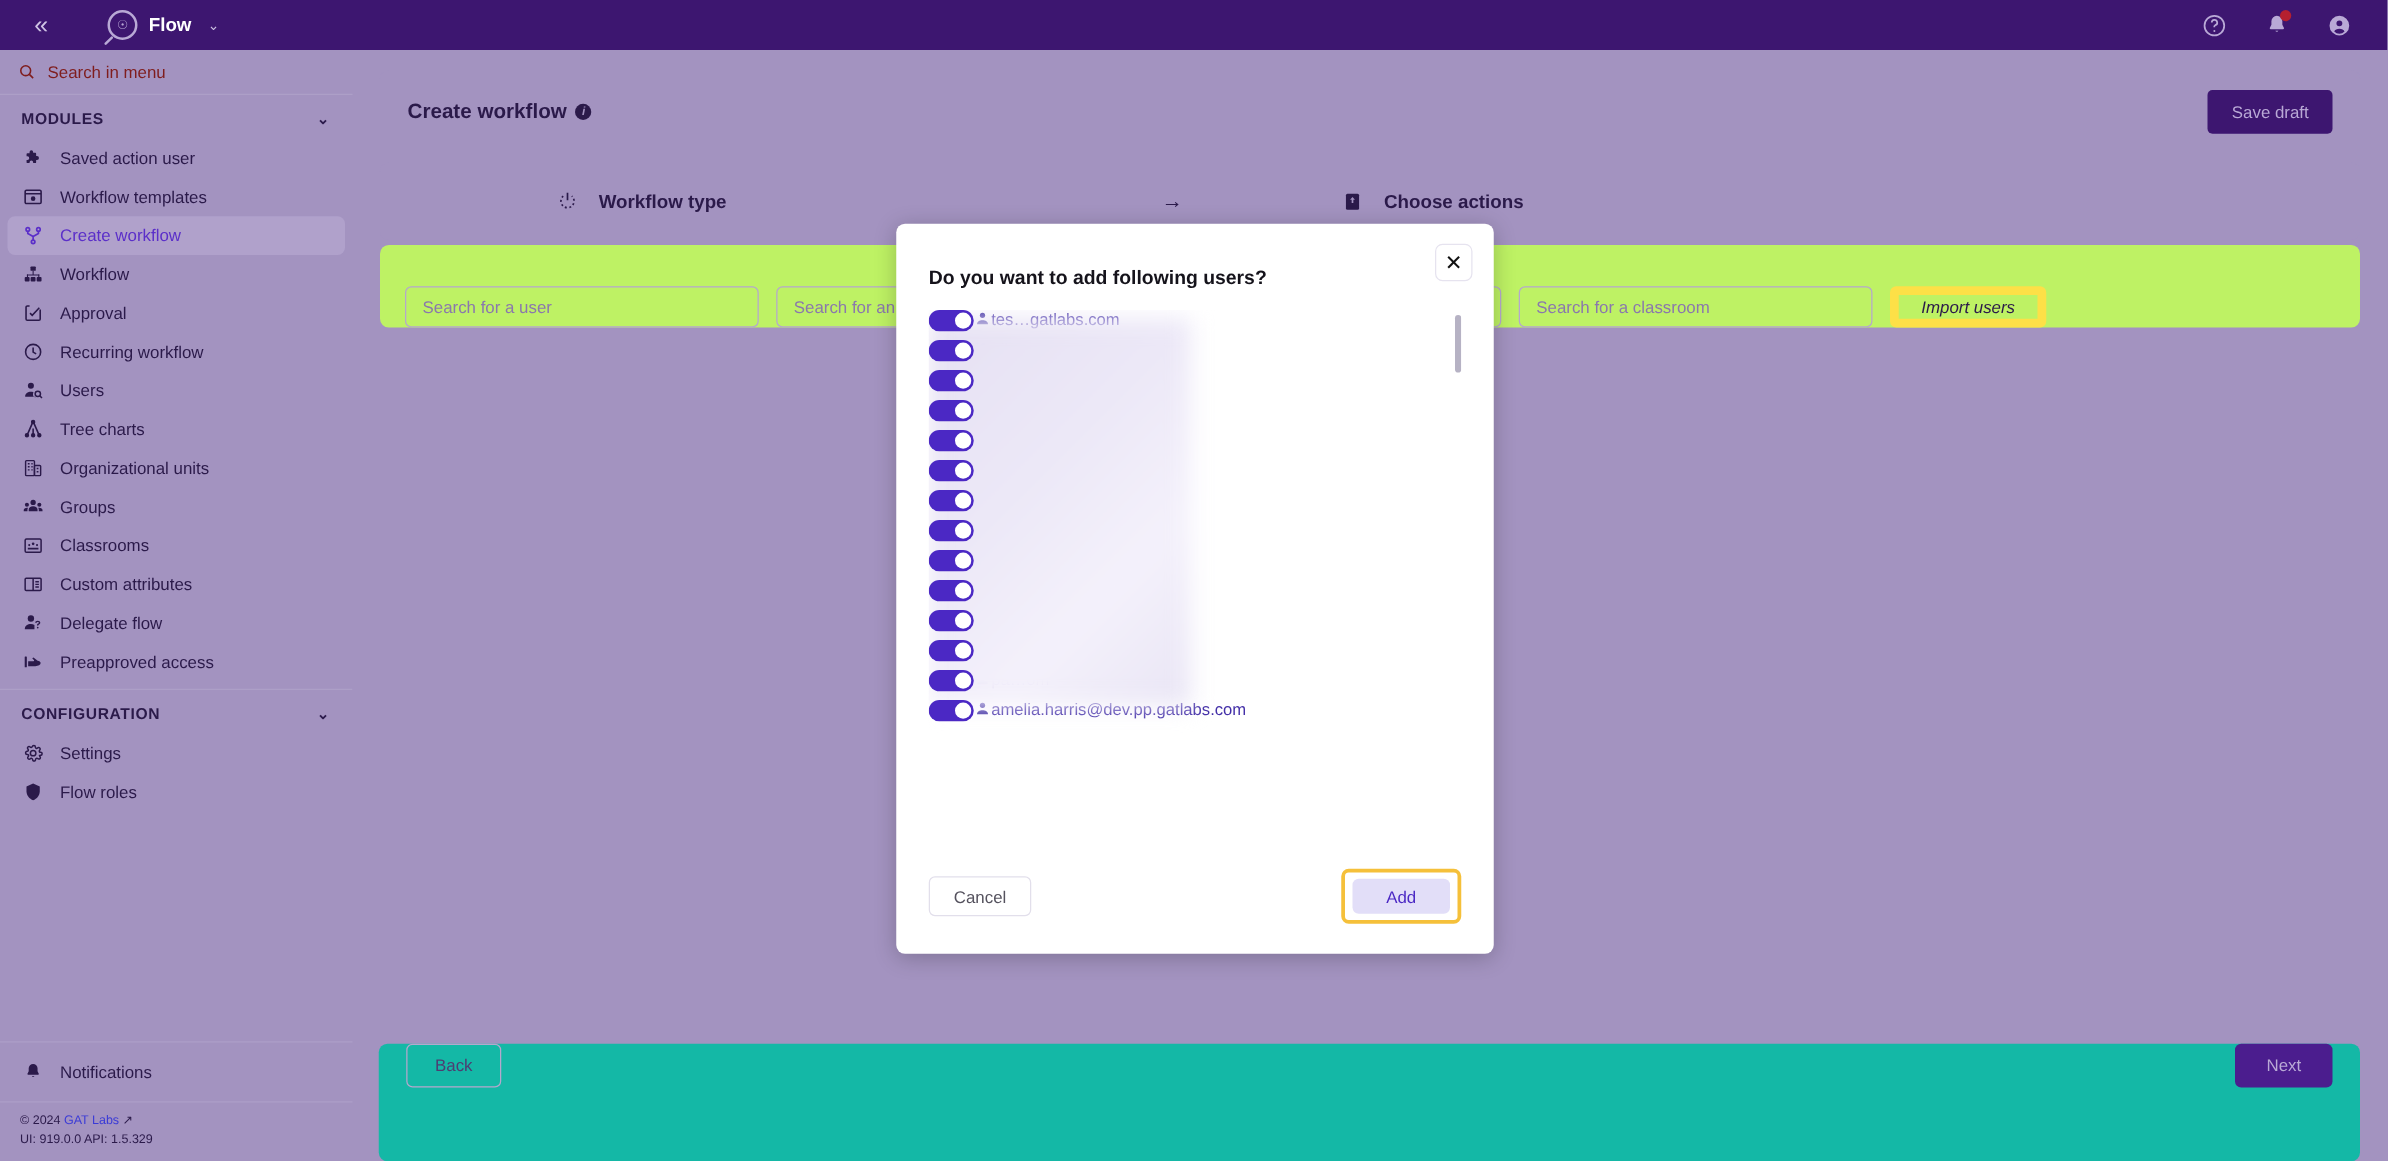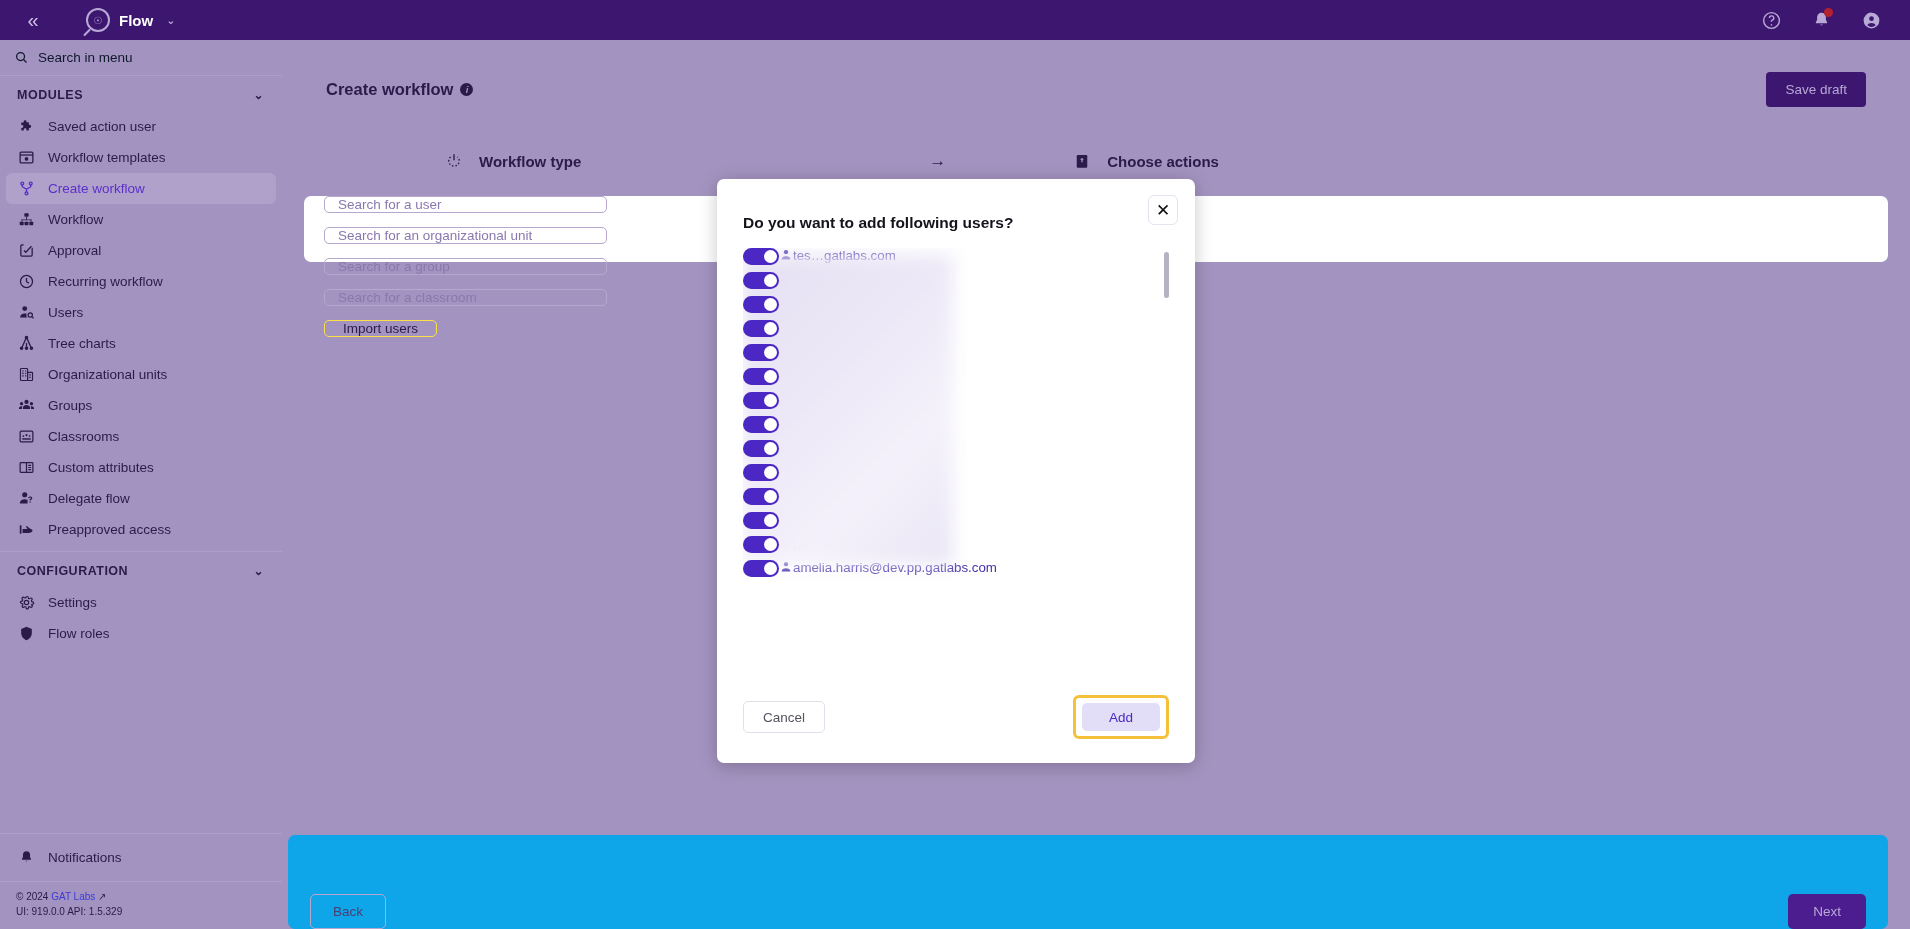--- a/index.html
+++ b/index.html
@@ -49,21 +49,21 @@
 
   
   .sidebar {
     position: absolute; top: 40px; left: 0; width: 282px; height: 889px;
     background: #a393c0; z-index: 20;
     display: flex; flex-direction: column;
   }
   .side-search {
     height: 36px; display: flex; align-items: center; gap: 9px;
     padding: 0 14px; border-bottom: 1px solid #ad9fc7;
-    color: #0f172a; font-size: 13.5px;
+    color: #7f1d1d; font-size: 13.5px;
   }
   .side-search svg { width: 15px; height: 15px; flex: none; }
   .scroll-area { flex: 1; overflow: hidden; }
   .sec-head {
     display: flex; align-items: center; justify-content: space-between;
     padding: 12px 18px 9px 17px;
     color: #2b1a4a; font-size: 12.5px; font-weight: 700; letter-spacing: .5px;
   }
   .sec-head .caret { font-size: 12px; color: #2b1a4a; }
   .nav-item {
@@ -106,38 +106,38 @@
     margin: 8px 22px 0 22px; background: #a393c0; border-radius: 7px;
     height: 62px; display: flex; align-items: center; padding: 0 30px;
   }
   .step { display: flex; align-items: center; gap: 16px; color: #2b1a4a;
           font-size: 15px; font-weight: 700; cursor: pointer; }
   .step .sico { width: 19px; height: 19px; display: flex; align-items: center;
                 justify-content: center; }
   .step .sico svg { width: 18px; height: 18px; }
   .step-arrow { color: #2b1a4a; font-size: 17px; }
   .filters-card {
-    margin: 4px 22px 0 22px; background: #ffffff; border-radius: 7px;
-    height: 66px; display: flex; align-items: flex-start; gap: 14px; padding: 0 20px; flex-direction: column;
+    margin: 4px 22px 0 22px; background: #bef264; border-radius: 7px;
+    height: 66px; display: flex; align-items: flex-end; gap: 14px; padding: 0 20px;
   }
   .inp {
     height: 33px; border: 1px solid #b5a7cd; border-radius: 5px;
     background: transparent; color: #7e6da3; font-size: 13.5px;
     padding: 0 13px; font-family: inherit; outline: none;
   }
   .inp::placeholder { color: #8a78ad; }
   .btn-outline {
-    height: 33px; border: 1px solid #fde047; border-radius: 5px;
+    height: 33px; border: 7px solid #fde047; border-radius: 5px;
     background: transparent; color: #2b1a4a; font-size: 13.5px;
-    padding: 0 18px; cursor: pointer; font-family: inherit;
+    padding: 0 18px; cursor: pointer; font-family: inherit; font-style: italic;
   }
   .bottom-card {
-    position: absolute; left: 6px; right: 22px; top: 795px; height: 94px;
-    background: #0ea5e9; border-radius: 7px;
-    display: flex; align-items: flex-end; padding: 0 22px;
+    position: absolute; left: 21px; right: 22px; top: 795px; height: 94px;
+    background: #14b8a6; border-radius: 7px;
+    display: flex; align-items: flex-start; padding: 0 22px;
   }
   .btn-back {
     height: 35px; border: 1px solid #b5a7cd; border-radius: 5px;
     background: transparent; color: #4e3d72; font-size: 13.5px;
     padding: 0 22px; cursor: pointer; font-family: inherit;
   }
   .btn-next {
     margin-left: auto; height: 35px; border: none; border-radius: 5px;
     background: #4b1d8e; color: #b9a9d6; font-size: 13.5px;
     padding: 0 25px; cursor: pointer; font-family: inherit;

